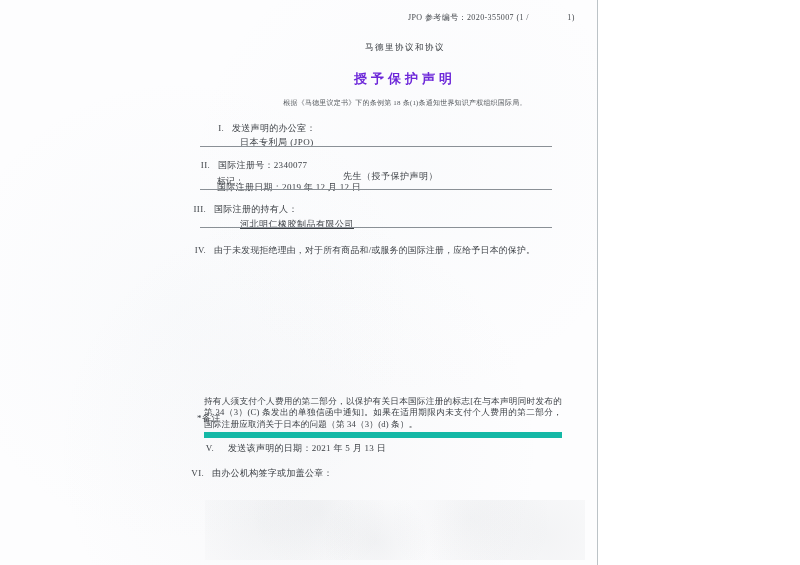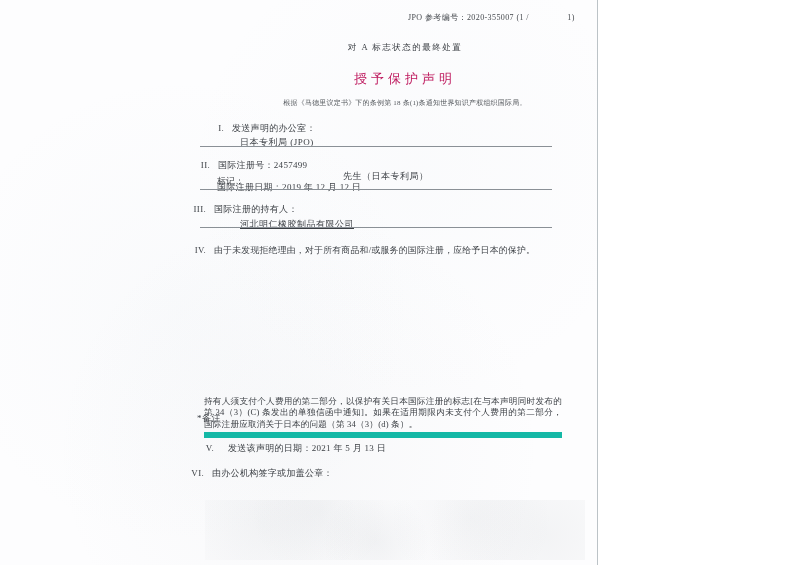--- a/index.html
+++ b/index.html
@@ -30,21 +30,21 @@
       radial-gradient(circle at 70% 30%, rgba(110,120,130,0.05), transparent 30%),
       radial-gradient(circle at 90% 60%, rgba(110,120,130,0.07), transparent 35%),
       radial-gradient(circle at 30% 20%, rgba(110,120,130,0.05), transparent 25%);
   }
   .abs{position:absolute;}
   .pre{white-space:pre;}
   .nowrap{white-space:nowrap;}
   .ref{font-size:8px;letter-spacing:.4px;color:#45494e;text-align:right;}
   .center-block{left:200px;width:410px;text-align:center;}
   .sub{font-size:8.5px;line-height:10.5px;letter-spacing:1.5px;color:#3d4146;}
-  .doc-title{font-size:13px;font-weight:normal;letter-spacing:4px;color:#be185d;}
+  .doc-title{font-size:13px;font-weight:bold;letter-spacing:4px;color:#6d28d9;}
   .legal{font-size:7px;letter-spacing:.2px;color:#54585d;}
   .row{font-size:9px;letter-spacing:.3px;}
   .num{display:inline-block;width:26px;text-align:right;margin-right:8px;}
   .num-wide{margin-right:14px;}
   .value{font-size:9px;letter-spacing:.5px;text-decoration:underline;}
   .rule{border-top:1px solid #8a9096;height:0;}
   .mark-label{font-size:9px;}
   .mark-value{position:absolute;left:145px;top:0;font-size:9px;letter-spacing:.5px;}
   .remark-title{font-size:9px;letter-spacing:.5px;}
   .remark-body{
@@ -55,39 +55,39 @@
 </head>
 <body>
 
 <div class="paper"></div>
 <div class="page-edge"></div>
 <div class="bottom-mottle"></div>
 
 <div class="abs ref pre" style="top:12px;left:408px;">JPO 参考编号：2020-355007 (1 /                1)</div>
 
 <div class="abs center-block" style="top:42px;">
-  <div class="sub">对 A 标志状态的最终处置</div>
+  <div class="sub">马德里协议和协议</div>
 </div>
 
 <div class="abs center-block doc-title" style="top:70px;">授予保护声明</div>
 
 <div class="abs center-block legal" style="top:98px;">根据《马德里议定书》下的条例第 18 条(1)条通知世界知识产权组织国际局。</div>
 
 <div class="abs row nowrap" style="top:122px;left:198px;">
   <span class="num">I.</span><span>发送声明的办公室：</span>
 </div>
 <div class="abs value nowrap" style="top:136px;left:240px;">日本专利局 (JPO)</div>
 <div class="abs rule" style="top:146px;left:200px;width:352px;"></div>
 
 <div class="abs row nowrap" style="top:159px;left:184px;">
-  <span class="num">II.</span><span>国际注册号：2457499</span>
+  <span class="num">II.</span><span>国际注册号：2340077</span>
 </div>
 <div class="abs nowrap" style="top:170px;left:217px;width:345px;">
   <span class="mark-label">标记：</span>
-  <span class="mark-value" style="left:126px;">先生（日本专利局）</span>
+  <span class="mark-value" style="left:126px;">先生（授予保护声明）</span>
 </div>
 <div class="abs row nowrap" style="top:181px;left:217px;">国际注册日期：2019 年 12 月 12 日</div>
 <div class="abs rule" style="top:189px;left:200px;width:352px;"></div>
 
 <div class="abs row nowrap" style="top:203px;left:180px;">
   <span class="num">III.</span><span>国际注册的持有人：</span>
 </div>
 <div class="abs value nowrap" style="top:218px;left:240px;">河北明仁橡胶制品有限公司</div>
 <div class="abs rule" style="top:227px;left:200px;width:352px;"></div>
 

